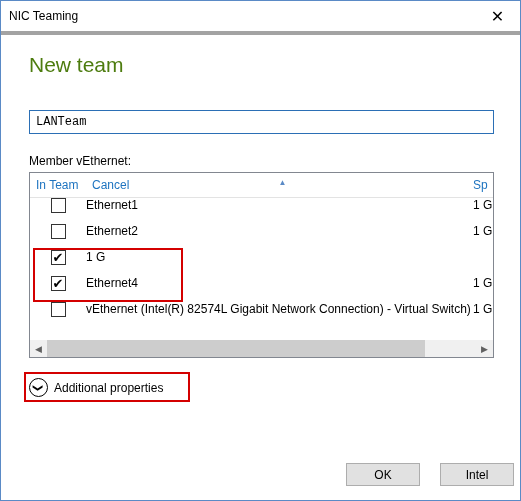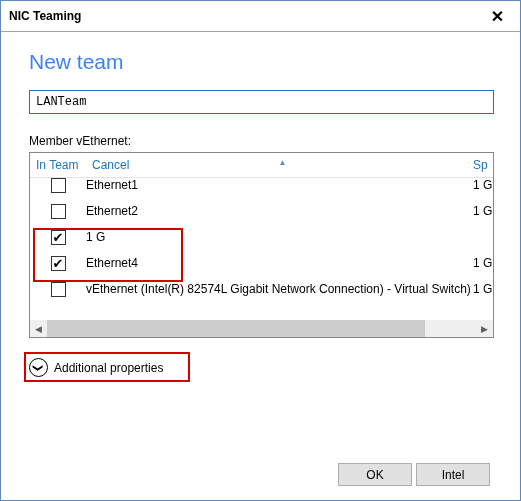--- a/index.html
+++ b/index.html
@@ -17,23 +17,22 @@
     box-sizing: border-box;
     position: relative;
     background: #fff;
   }
   .titlebar {
     height: 30px;
     display: flex;
     align-items: center;
     justify-content: space-between;
     padding: 0 0 0 8px;
-    border-bottom: 1px solid #a3a3a3;
+    border-bottom: 4px solid #a3a3a3;
     background: #fff;
-    font-weight: bold;
   }
   .titlebar .title {
     font-size: 12px;
   }
   .titlebar .close {
     width: 45px;
     height: 30px;
     display: flex;
     align-items: center;
     justify-content: center;
@@ -41,22 +40,22 @@
     font-family: Arial, sans-serif;
     color: #000;
     cursor: pointer;
   }
   .content {
     padding: 18px 26px 0 28px;
   }
   .heading {
     font-size: 21px;
     font-weight: 400;
-    color: #3b82f6;
-    margin: 0 0 16px 0;
+    color: #4d7c0f;
+    margin: 0 0 33px 0;
   }
   .label {
     font-size: 12px;
     margin-bottom: 4px;
   }
   .text-input {
     width: 100%;
     box-sizing: border-box;
     border: 1px solid #2b6fb5;
     padding: 4px 6px;
@@ -203,24 +202,24 @@
     align-items: center;
     justify-content: center;
   }
   .expander .chev {
     font-size: 10px;
     line-height: 1;
   }
 
   .button-bar {
     position: absolute;
-    right: 30px;
+    right: 6px;
     bottom: 14px;
     display: flex;
-    gap: 4px;
+    gap: 20px;
   }
   .btn {
     min-width: 74px;
     height: 23px;
     border: 1px solid #adadad;
     background: #e1e1e1;
     font-size: 12px;
     font-family: inherit;
     cursor: pointer;
     padding: 0 10px;

